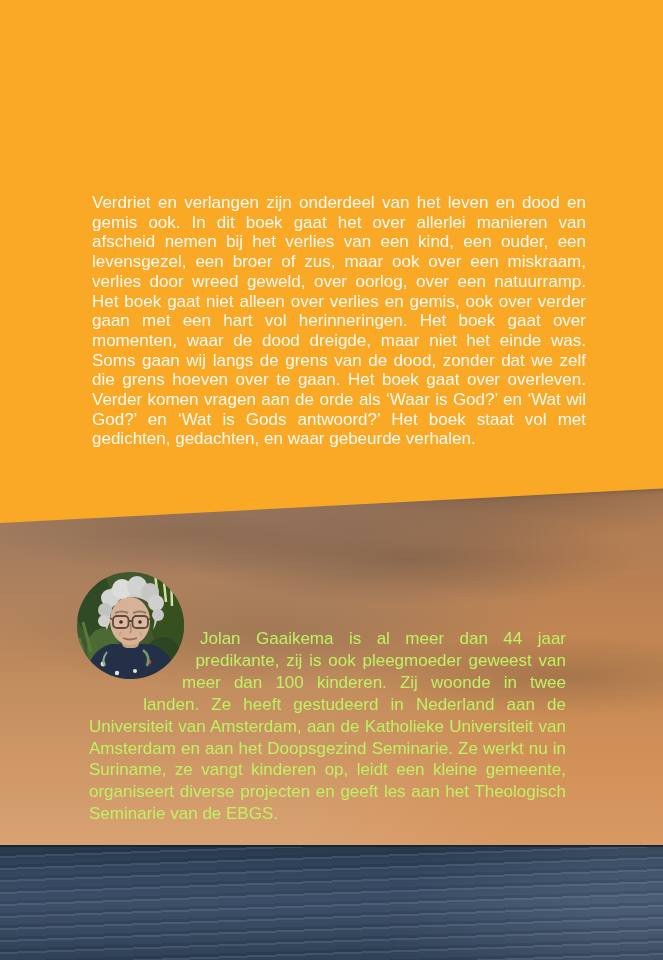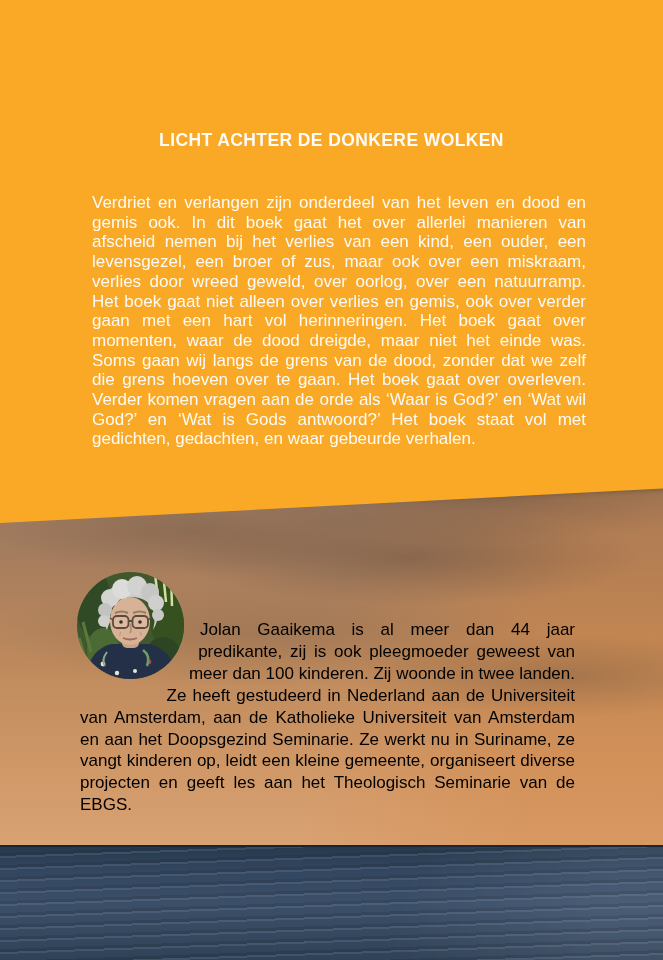--- a/index.html
+++ b/index.html
@@ -77,38 +77,37 @@
     float:left;
     width:107px;height:107px;
     margin:0 20px 25px 0;
     border-radius:50%;
     overflow:hidden;
     shape-outside:circle(70px at 53px 53px);
     shape-margin:0;
   }
   .portrait svg{display:block;}
   .author-bio{
-    margin:3px;padding-top:44px;
+    margin:12px;padding-top:44px;
     font-size:17px;line-height:21.9px;
     text-align:justify;
-    color:#000000;
+    color:#bef264;
   }
 </style>
 </head>
 <body>
 
 <div class="page">
 
   <div class="sky"></div>
   <div class="edge-shadow"></div>
   <div class="sea"></div>
 
   <div class="orange-panel" style="background: rgb(250, 169, 38);"></div>
 
-  <div class="book-title">LICHT ACHTER DE DONKERE WOLKEN</div>
 
   <p class="synopsis">Verdriet en verlangen zijn onderdeel van het leven en dood en gemis ook. In dit boek gaat het over allerlei manieren van afscheid nemen bij het verlies van een kind, een ouder, een levensgezel, een broer of zus, maar ook over een miskraam, verlies door wreed geweld, over oorlog, over een natuurramp. Het boek gaat niet alleen over verlies en gemis, ook over verder gaan met een hart vol herinneringen. Het boek gaat over momenten, waar de dood dreigde, maar niet het einde was. Soms gaan wij langs de grens van de dood, zonder dat we zelf die grens hoeven over te gaan. Het boek gaat over overleven. Verder komen vragen aan de orde als ‘Waar is God?’ en ‘Wat wil God?’ en ‘Wat is Gods antwoord?’ Het boek staat vol met gedichten, gedachten, en waar gebeurde verhalen.</p>
 
   <div class="author-section">
     <div class="portrait">
       <svg width="107" height="107" viewBox="0 0 107 107" xmlns="http://www.w3.org/2000/svg">
 
         <rect x="0" y="0" width="107" height="107" fill="#41582f"></rect>
         <ellipse cx="16" cy="30" rx="18" ry="34" fill="#314a26"></ellipse>
         <ellipse cx="92" cy="40" rx="20" ry="40" fill="#36511f"></ellipse>

